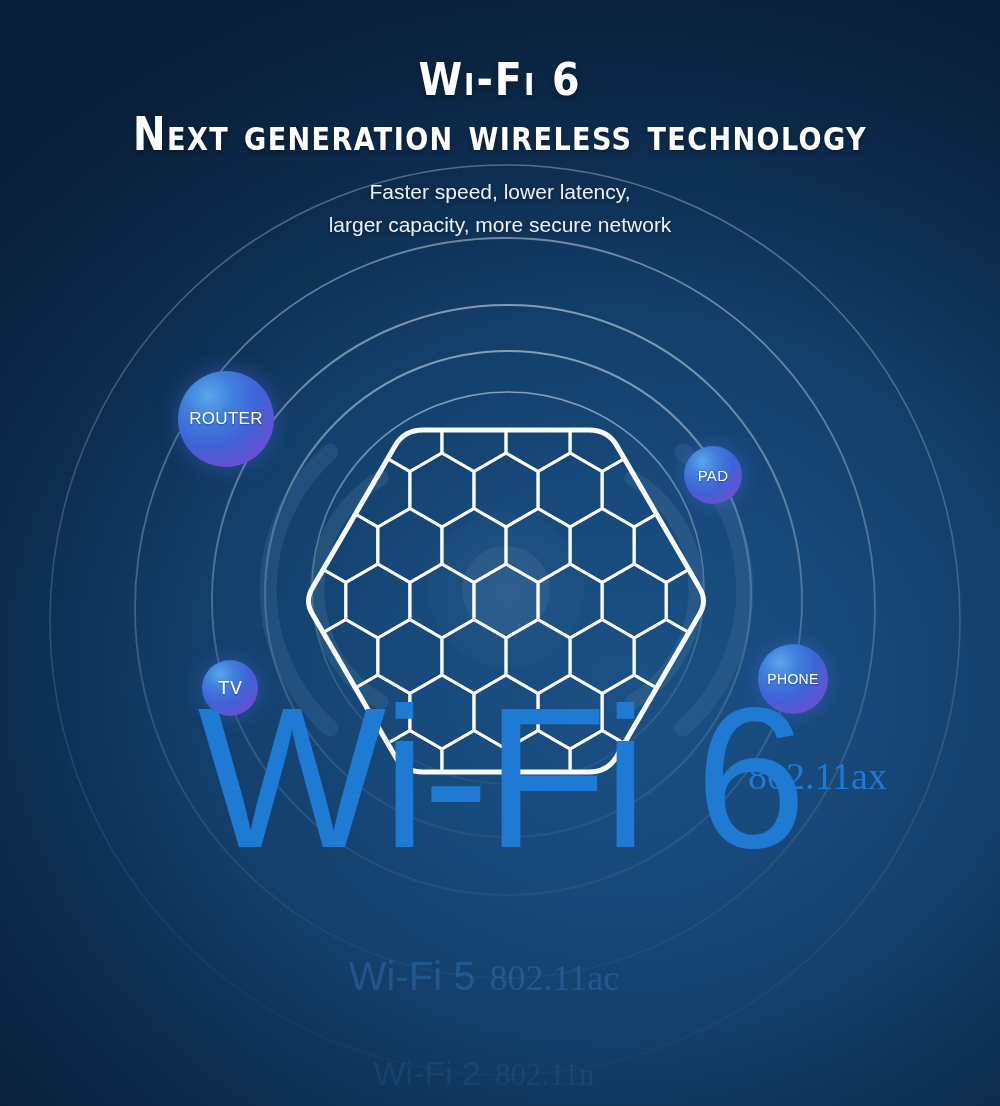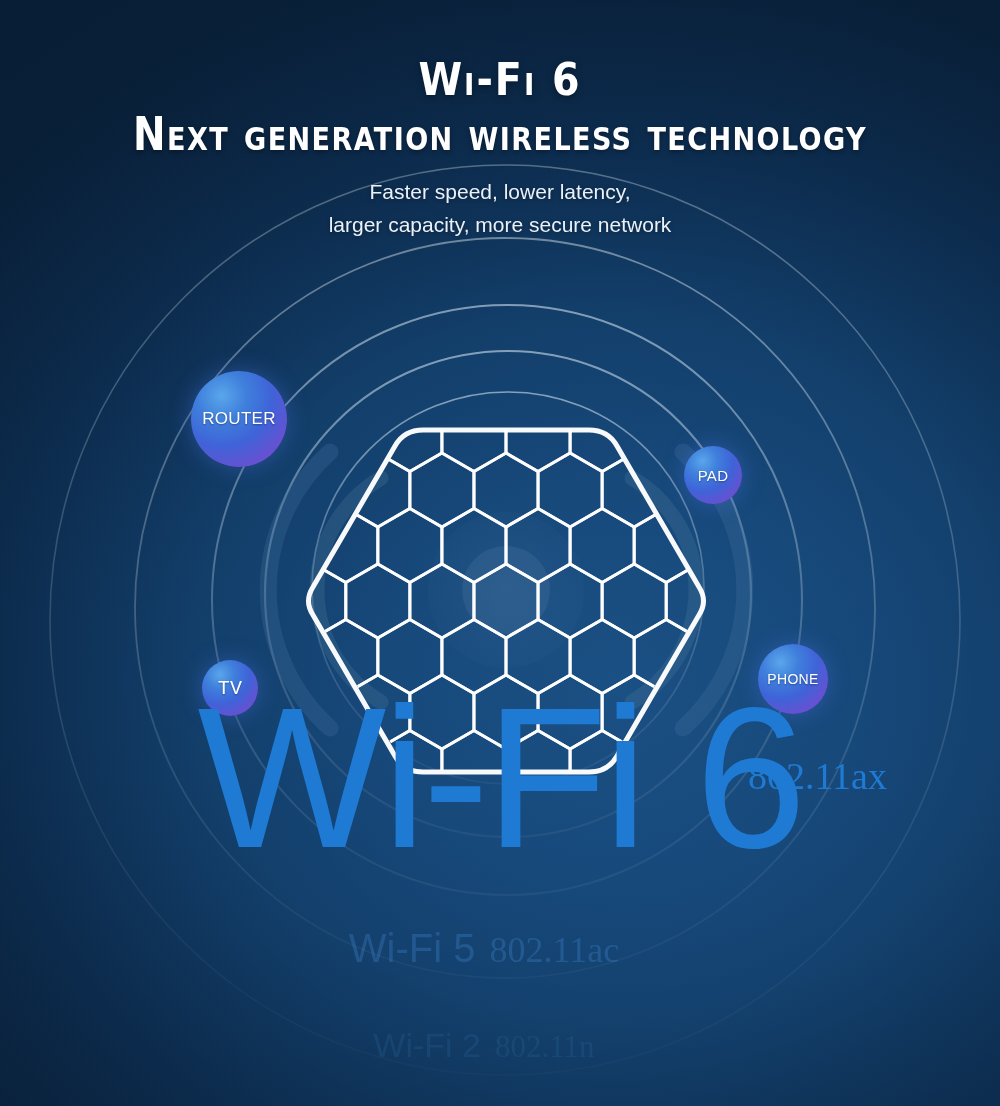--- a/index.html
+++ b/index.html
@@ -67,21 +67,21 @@
     border-radius:50%;
     display:flex; align-items:center; justify-content:center;
     color:#fff;
     background:
       radial-gradient(circle at 32% 26%, #5aa6ea 0%, #3f7fdc 26%, #3f63d8 52%, #6a4fd0 80%, #7a4fc9 100%);
     box-shadow:0 0 22px rgba(70,110,220,.45);
     font-weight:400;
     letter-spacing:.3px;
     text-shadow:0 1px 2px rgba(0,0,0,.35);
   }
-  #node-router { left:191px; top:371px; width:96px; height:96px; font-size:17px; }
+  #node-router { left:178px; top:371px; width:96px; height:96px; font-size:17px; }
   #node-pad    { left:684px; top:446px; width:58px; height:58px; font-size:15px;text-align:right; }
   #node-phone  { left:758px; top:644px; width:70px; height:70px; font-size:14px; }
   #node-tv     { left:202px; top:660px; width:56px; height:56px; font-size:20px;font-family:Liberation Mono, monospace; }
 
   
   .wordmark {
     position:absolute; z-index:50;
     left:0; top:678px; width:1000px;
     text-align:center;
     color:#1f7ad4;
@@ -99,20 +99,21 @@
     font-family:"Liberation Serif","DejaVu Serif",serif;
     letter-spacing:0px;
   }
 
   
   .legacy {
     position:absolute; z-index:30;
     left:0; width:968px; text-align:center;
     white-space:nowrap;
     font-family:"Liberation Sans","DejaVu Sans",sans-serif;
+    margin-top:28px;
   }
   #legacy-5 { top:926px; font-size:40px; color:rgba(70,140,215,.30); }
   #legacy-5 .std { font-family:"Liberation Serif","DejaVu Serif",serif; font-size:36px; }
   #legacy-4 { top:1026px; font-size:34px; color:rgba(70,140,215,.14); }
   #legacy-4 .std { font-family:"Liberation Serif","DejaVu Serif",serif; font-size:31px; }
   .legacy .gap { display:inline-block; width:14px; }
 </style>
 </head>
 <body>
 

